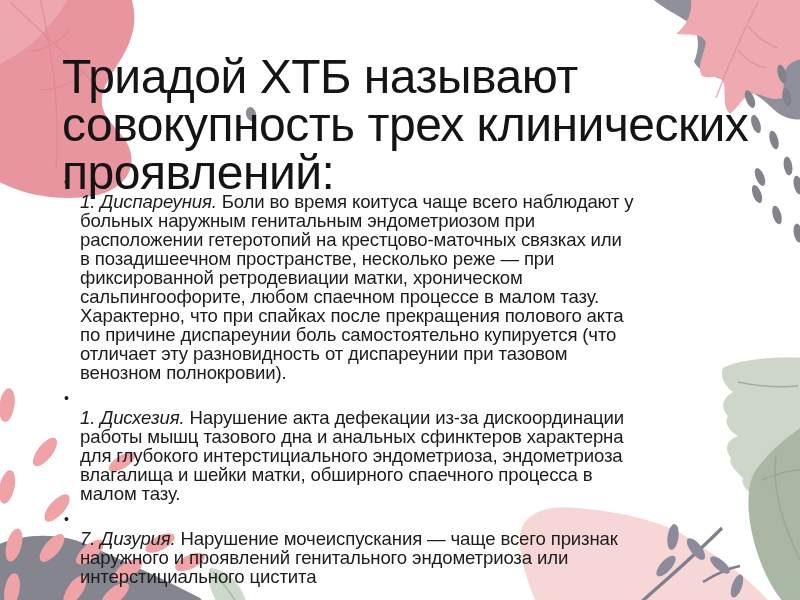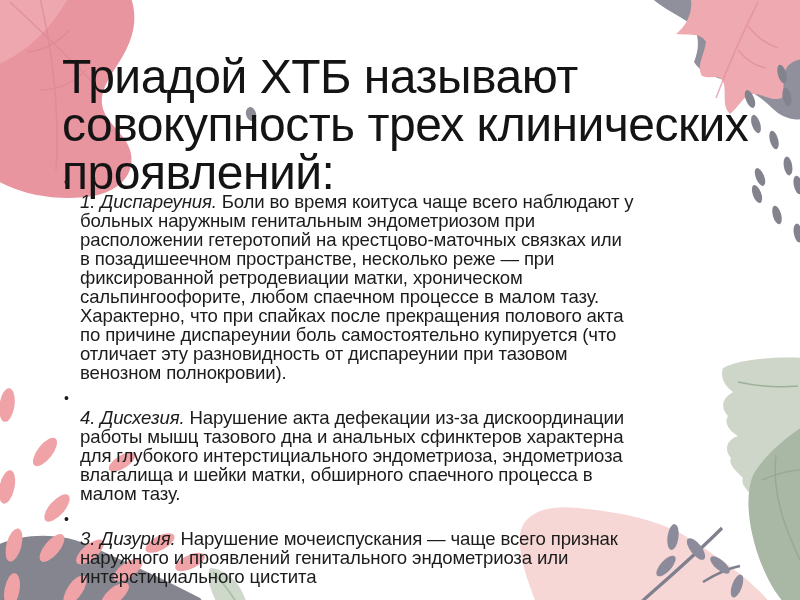--- a/index.html
+++ b/index.html
@@ -144,26 +144,26 @@
 расположении гетеротопий на крестцово-маточных связках или
 в позадишеечном пространстве, несколько реже — при
 фиксированной ретродевиации матки, хроническом
 сальпингоофорите, любом спаечном процессе в малом тазу.
 Характерно, что при спайках после прекращения полового акта
 по причине диспареунии боль самостоятельно купируется (что
 отличает эту разновидность от диспареунии при тазовом
 венозном полнокровии).</span>
     </li>
     <li class="bullet">
-      <span class="marker">•</span><span class="lead">4. Дисхезия.</span><span> Нарушение акта дефекации из-за дискоординации
+      <span class="marker">•</span><span class="lead">1. Дисхезия.</span><span> Нарушение акта дефекации из-за дискоординации
 работы мышц тазового дна и анальных сфинктеров характерна
 для глубокого интерстициального эндометриоза, эндометриоза
 влагалища и шейки матки, обширного спаечного процесса в
 малом тазу.</span>
     </li>
     <li class="bullet">
-      <span class="marker">•</span><span class="lead">3. Дизурия.</span><span> Нарушение мочеиспускания — чаще всего признак
+      <span class="marker">•</span><span class="lead">7. Дизурия.</span><span> Нарушение мочеиспускания — чаще всего признак
 наружного и проявлений генитального эндометриоза или
 интерстициального цистита</span>
     </li>
   </ul>
 
 </div>
 
 </body></html>

